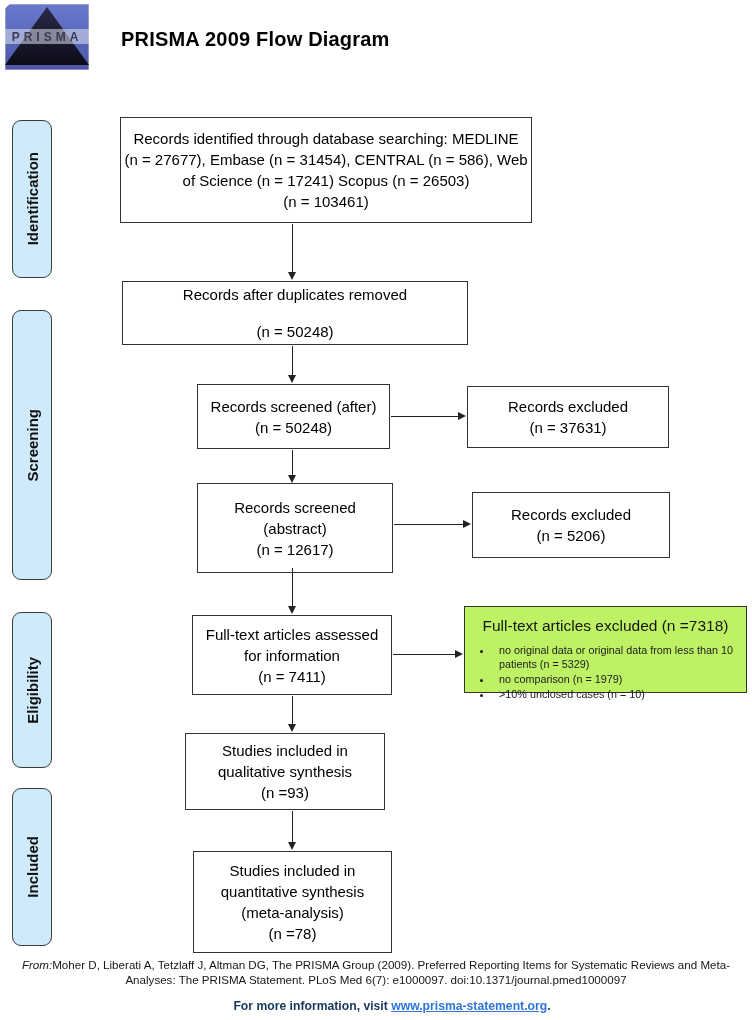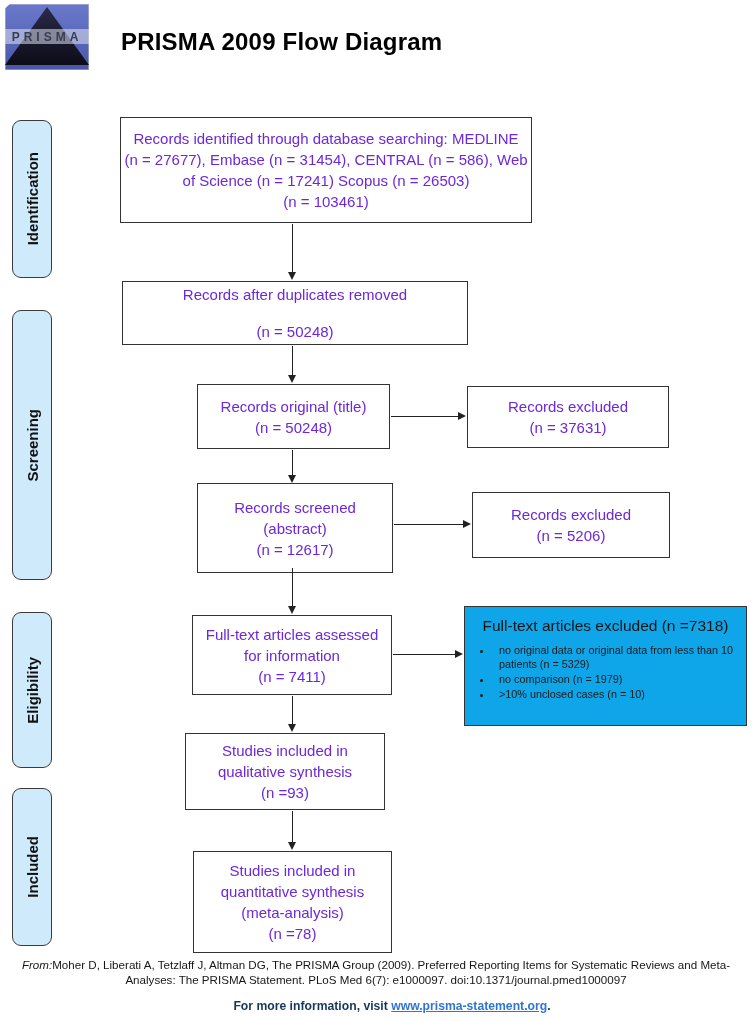--- a/index.html
+++ b/index.html
@@ -7,21 +7,21 @@
   body { font-family:"Liberation Sans", sans-serif; color:#1a1a1a; }
   .canvas {
     position:relative; width:752px; height:1020px; background:#ffffff;
     overflow:hidden; margin:0 auto;border-radius:23px;
   }
 
   
   .logo { position:absolute; left:5px; top:4px; width:84px; height:66px; }
   .page-title {
     position:absolute; left:121px; top:28px;
-    font-size:24px; font-weight:bold; color:#000; letter-spacing:0.2px;
+    font-size:20px; font-weight:bold; color:#000; letter-spacing:0.2px;
   }
 
   
   .stage {
     position:absolute; left:12px; width:40px;
     background:#cfeafb; border:1.5px solid #3b3b3b; border-radius:9px;
     display:flex; align-items:center; justify-content:center;
   }
   .stage-label {
     writing-mode:vertical-rl; transform:rotate(180deg);
@@ -29,35 +29,35 @@
   }
   #stage-identification { top:120px; height:158px; }
   #stage-screening      { top:310px; height:270px; }
   #stage-eligibility    { top:612px; height:156px; }
   #stage-included       { top:788px; height:158px; }
 
   
   .fbox {
     position:absolute; background:#ffffff; border:1.6px solid #333333;
     display:flex; flex-direction:column; align-items:center; justify-content:center;
-    text-align:center; font-size:15px; line-height:21px; color:#6d28d9;
+    text-align:center; font-size:15px; line-height:21px; color:#000000;
   }
   #box-identified        { left:120px; top:117px; width:412px; height:106px; }
   #box-duplicates        { left:122px; top:281px; width:346px; height:64px;gap:16px; }
   #box-screened-title    { left:197px; top:384px; width:193px; height:65px; }
   #box-excluded-title    { left:467px; top:386px; width:202px; height:62px; }
   #box-screened-abstract { left:197px; top:483px; width:196px; height:90px; }
   #box-excluded-abstract { left:472px; top:492px; width:198px; height:66px; }
   #box-fulltext          { left:192px; top:615px; width:200px; height:80px; }
   #box-qualitative       { left:185px; top:733px; width:200px; height:77px; }
   #box-quantitative      { left:193px; top:851px; width:199px; height:102px; }
 
   #box-fulltext-excluded {
-    left:464px; top:606px; width:283px; height:120px;
-    position:absolute; background:#0ea5e9; border:1.6px solid #333;
+    left:464px; top:606px; width:283px; height:87px;
+    position:absolute; background:#bef264; border:1.6px solid #333;
   }
   #box-fulltext-excluded .fte-title {
     text-align:center; font-size:15.5px; line-height:18px;
     padding-top:10px; color:#151515;
   }
   #box-fulltext-excluded ul {
     margin:8px 6px 0 14px; padding-left:14px;
   }
   #box-fulltext-excluded li {
     font-size:10.8px; line-height:14px; text-align:left;
@@ -149,21 +149,21 @@
     <div>of Science (n = 17241) Scopus (n = 26503)</div>
     <div>(n = 103461)</div>
   </div>
 
   <div class="fbox" id="box-duplicates">
     <div>Records after duplicates removed</div>
     <div>(n = 50248)</div>
   </div>
 
   <div class="fbox" id="box-screened-title">
-    <div>Records original (title)</div>
+    <div>Records screened (after)</div>
     <div>(n = 50248)</div>
   </div>
 
   <div class="fbox" id="box-excluded-title">
     <div>Records excluded</div>
     <div>(n = 37631)</div>
   </div>
 
   <div class="fbox" id="box-screened-abstract">
     <div>Records screened</div>

